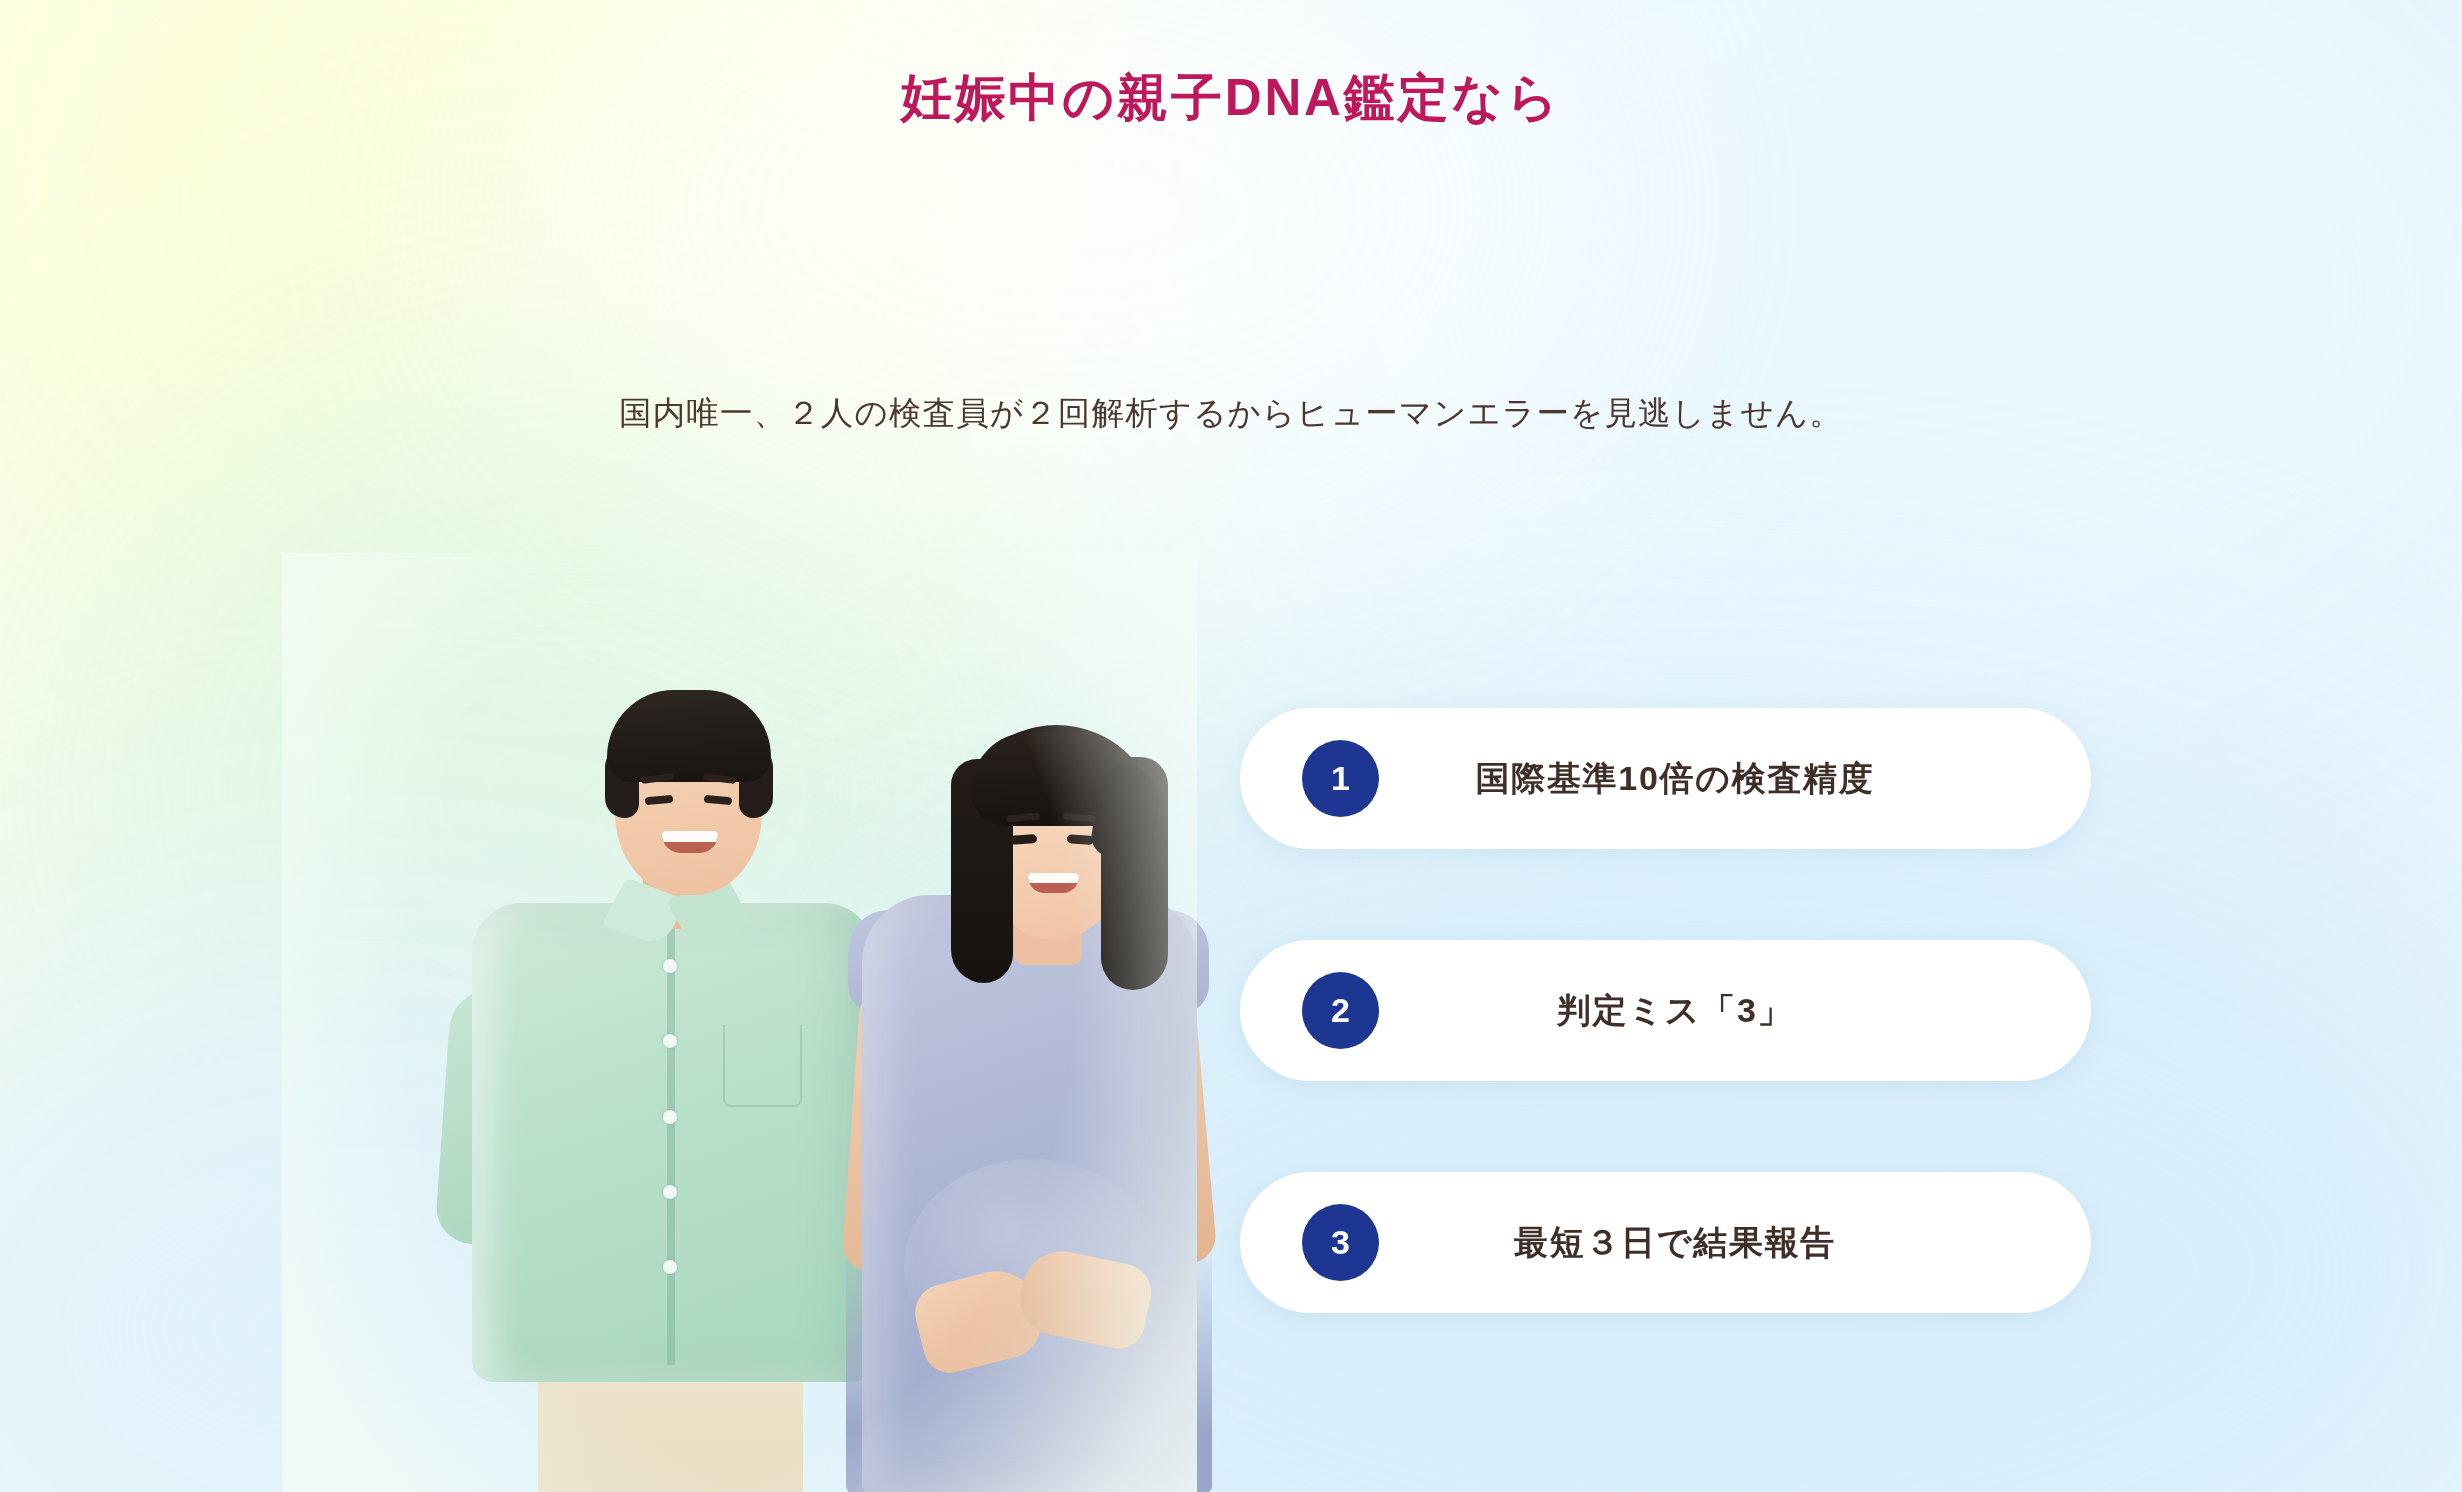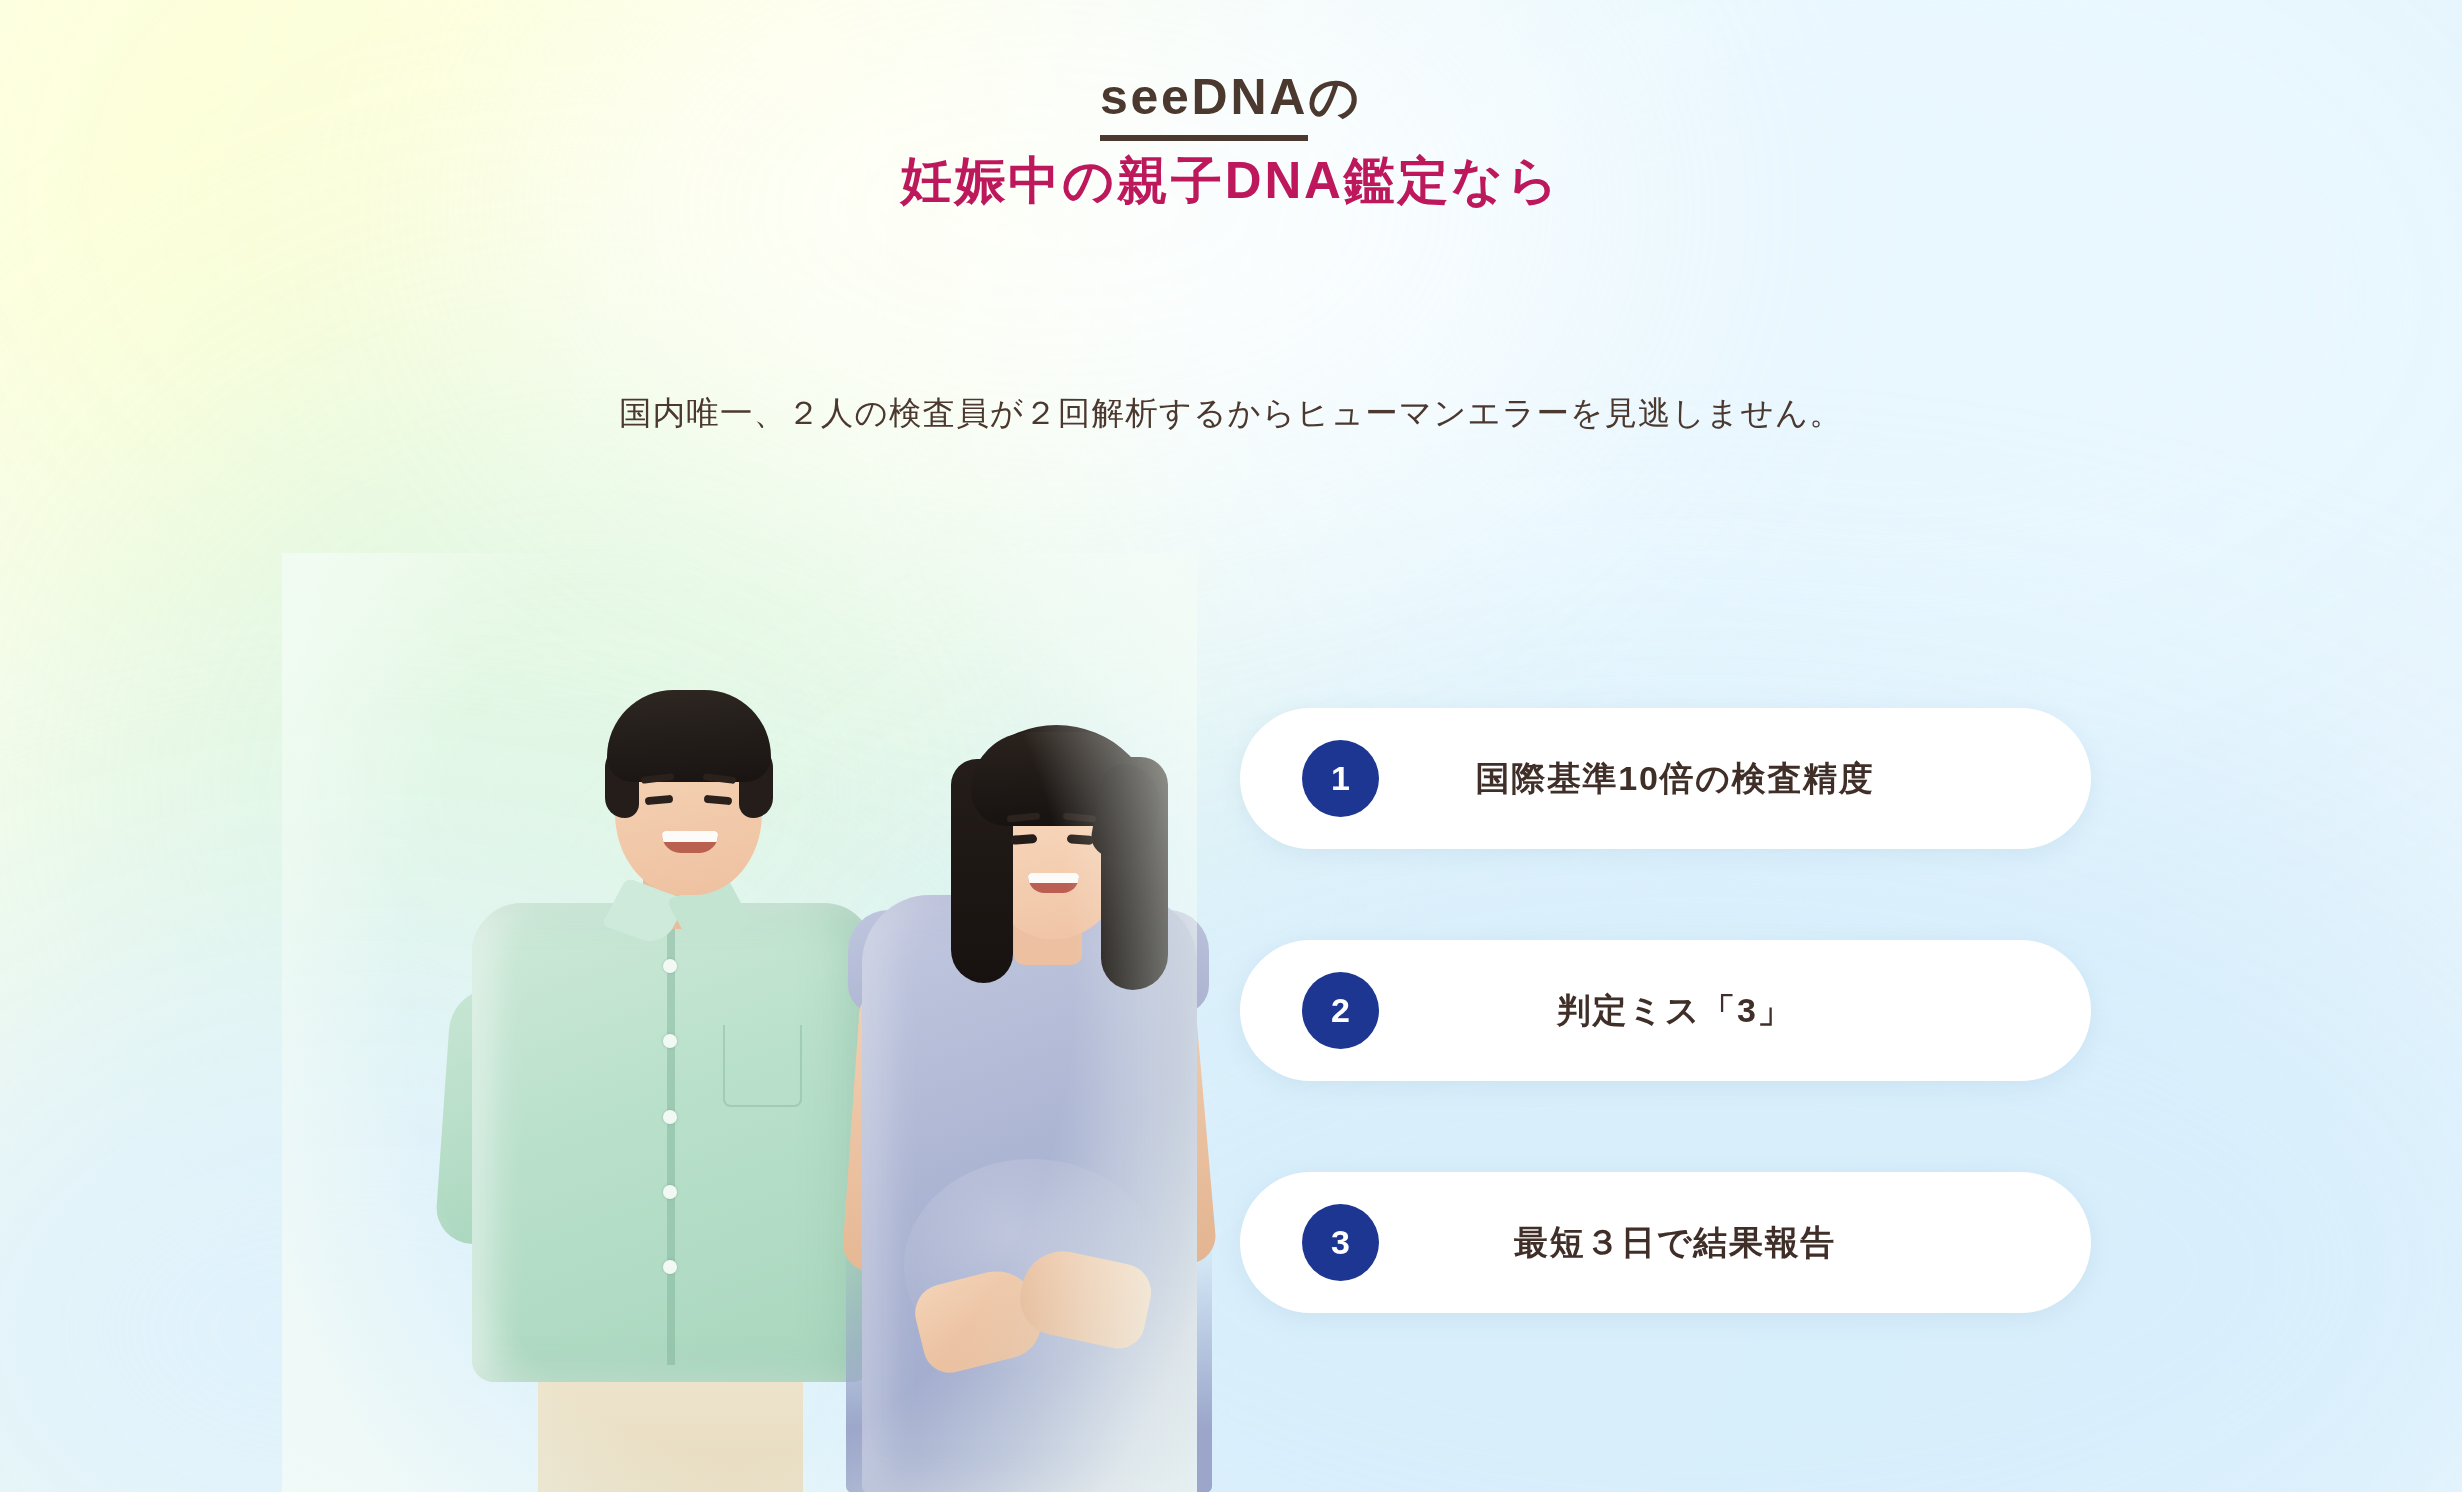--- a/index.html
+++ b/index.html
@@ -198,21 +198,20 @@
   <div class="bg-base"></div>
   <div class="bg-blob blob-cream"></div>
   <div class="bg-blob blob-mint"></div>
   <div class="bg-blob blob-sky"></div>
   <div class="bg-blob blob-blue"></div>
   <div class="bg-blob blob-white"></div>
   <div class="bg-blob blob-lblue"></div>
 </div>
 
 <div id="headline-block">
-  <div class="h-line1"><span class="brand-underline">seeDNA</span><span>の</span></div>
   <div class="h-line2">妊娠中の親子DNA鑑定なら</div>
 </div>
 
 <div id="subtitle-block">
   <div class="sub-line">国内唯一、２人の検査員が２回解析するからヒューマンエラーを見逃しません。</div>
 </div>
 
 <div id="couple-photo">
 
   <div class="ph m-legs"></div>

